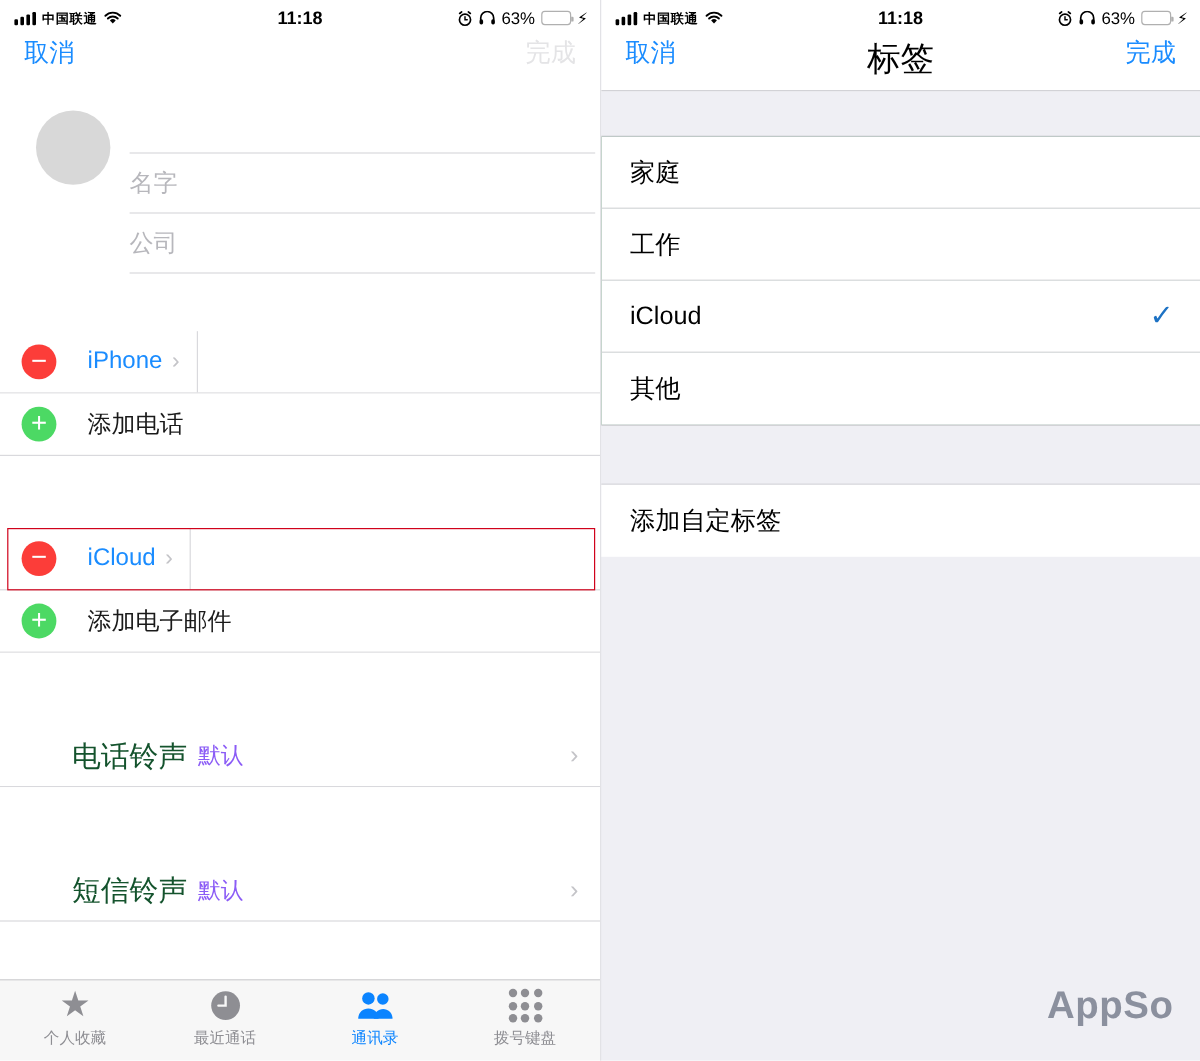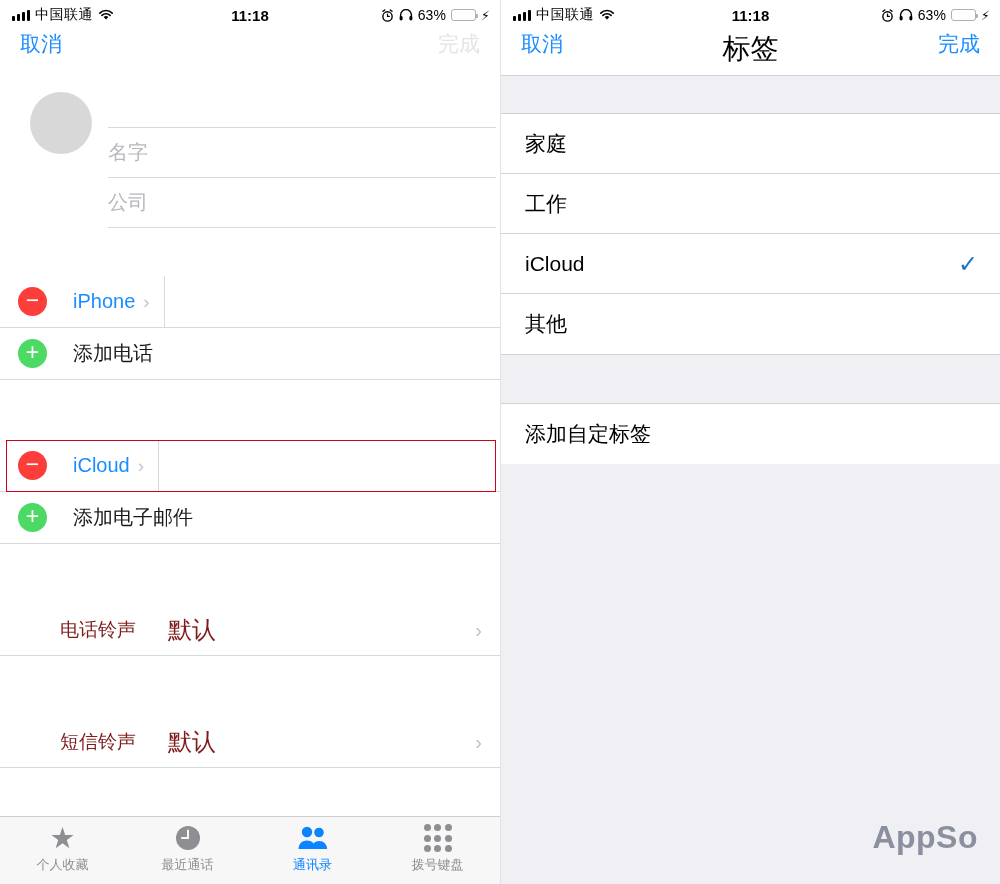--- a/index.html
+++ b/index.html
@@ -19,21 +19,21 @@
     padding: 0 10px 0 12px; font-size: 15px; font-weight: bold; color: #000;
     background: #fff; position: relative;
   }
   .sb-left { display: flex; align-items: center; gap: 5px; }
   .sb-bars { display: flex; align-items: flex-end; gap: 2px; height: 12px; }
   .sb-bars i { display: block; width: 3px; background: #000; border-radius: 1px; }
   .sb-bars i:nth-child(1){height:5px}
   .sb-bars i:nth-child(2){height:7px}
   .sb-bars i:nth-child(3){height:9px}
   .sb-bars i:nth-child(4){height:11px}
-  .sb-carrier { font-size: 14px; font-weight: normal; letter-spacing: .5px; }
+  .sb-carrier { font-size: 11px; font-weight: bold; letter-spacing: .5px; }
   .wifi { width: 16px; height: 12px; position: relative; }
   .wifi svg { display:block; }
   .sb-center {
     position: absolute; left: 0; right: 0; text-align: center;
     font-size: 15px; font-weight: bold; pointer-events: none;
   }
   .sb-right { margin-left: auto; display: flex; align-items: center; gap: 5px; position: relative; z-index: 2;}
   .alarm svg, .hp svg { display: block; }
   .pct { font-size: 14px; font-weight: normal; }
   .battery {
@@ -104,22 +104,22 @@
   .annotated { position: relative; }
   .annot-box {
     position: absolute; left: 6px; right: 4px; top: 0; bottom: 0;
     border: 1.5px solid #d0021b; pointer-events: none;
   }
 
   .ring-row {
     display: flex; align-items: center; height: 52px;
     border-bottom: 1px solid #d9d9dd; padding: 0 18px 0 60px; background: #fff;
   }
-  .ring-label { font-size: 19px; color: #7f1d1d; }
-  .ring-val { font-size: 24px; color: #7f1d1d; margin-left: 32px; }
+  .ring-label { font-size: 24px; color: #14532d; }
+  .ring-val { font-size: 19px; color: #8b5cf6; margin-left: 9px; }
   .ring-chev { margin-left: auto; color: #c4c4c8; font-size: 21px; font-weight: 300; }
 
   
   .tabbar {
     position: absolute; bottom: 0; left: 0; width: 500px; height: 68px;
     background: #f7f7f7; border-top: 1px solid #cfcfd2;
     display: flex; align-items: flex-start; padding-top: 6px;
   }
   .tab { flex: 1; display: flex; flex-direction: column; align-items: center; gap: 3px; cursor: pointer; }
   .tab-ico { height: 30px; display: flex; align-items: center; justify-content: center; color: #8e8e93; }

